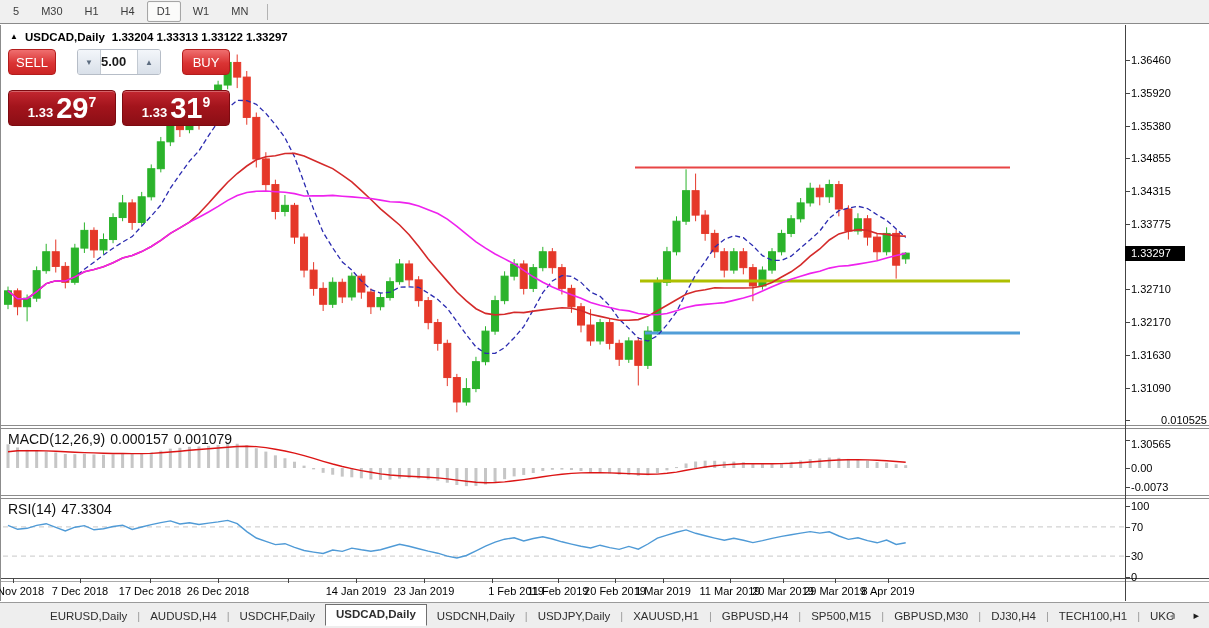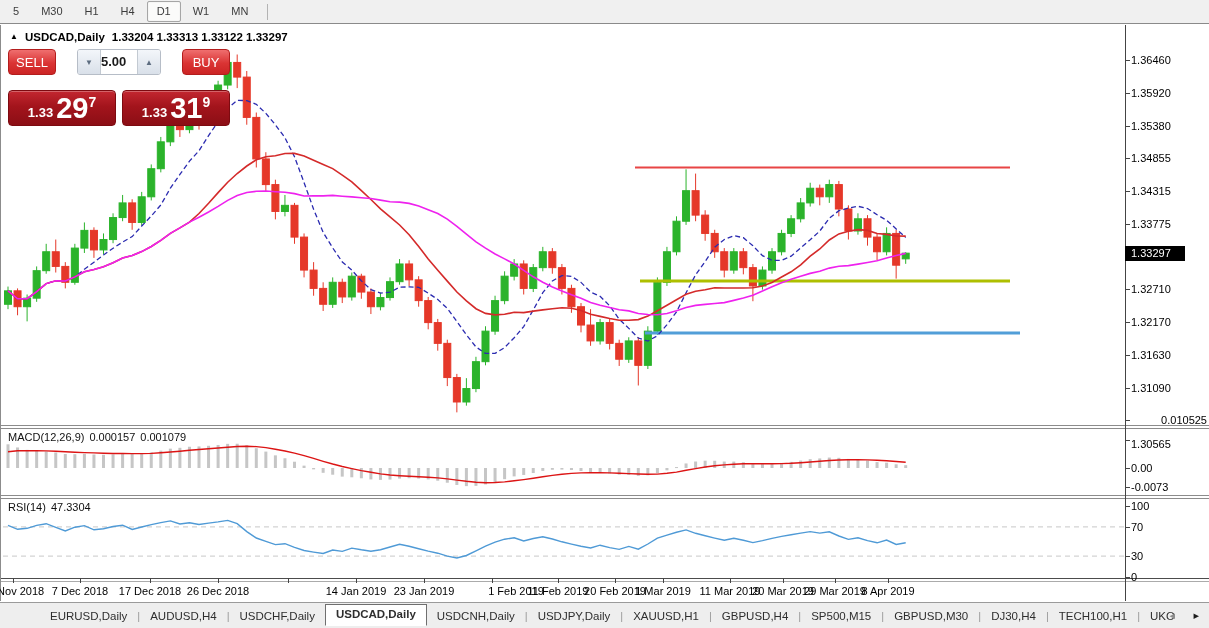--- a/index.html
+++ b/index.html
@@ -43,21 +43,21 @@
   #tp-row2 { display:flex; gap:6px; margin-top:3px; height:36px; }
   .tp-quote { width:108px; height:36px; border-radius:4px; color:#fff;
               background:linear-gradient(180deg,#c32730 0%, #a3141c 45%, #8b0e15 100%);
               box-shadow:inset 0 1px 0 rgba(255,255,255,.28); border:1px solid #7d0a10;
               display:flex; justify-content:center; align-items:center; cursor:pointer; }
   .tp-quote .sm  { font-size:13px; font-weight:bold; align-self:flex-end; margin:0 3px 5px 0; }
   .tp-quote .big { font-size:29px; font-weight:bold; line-height:34px; }
   .tp-quote .sup { font-size:14px; font-weight:bold; align-self:flex-start; margin-top:3px; }
 
   
-  .ind-label { position:absolute; left:8px; font-size:11px; color:#101010; display:flex; gap:5px; }
+  .ind-label { position:absolute; left:8px; font-size:14px; color:#101010; display:flex; gap:5px; }
 
   
   .plabel { position:absolute; left:1131px; width:76px; font-size:11px; color:#000; height:14px;
             line-height:14px; }
   .pbadge { position:absolute; left:1125px; width:60px; height:15px; background:#000; color:#fff;
             font-size:11px; line-height:15px; padding-left:6px; }
   .dlabel { position:absolute; top:585px; transform:translateX(-50%); font-size:11px; color:#000;
             white-space:nowrap; }
 
   

